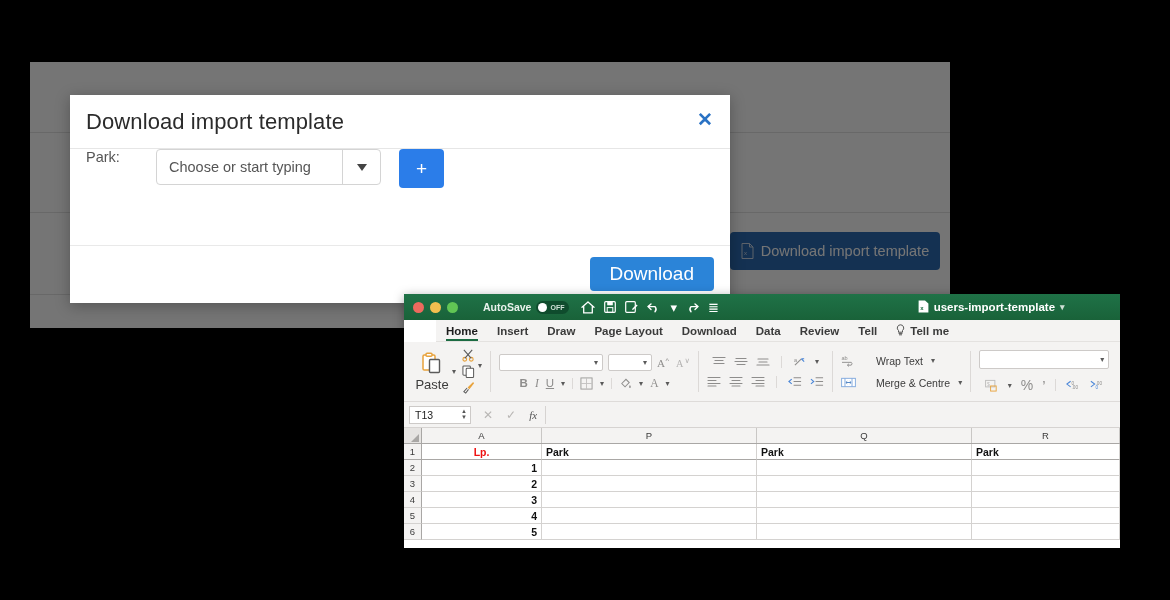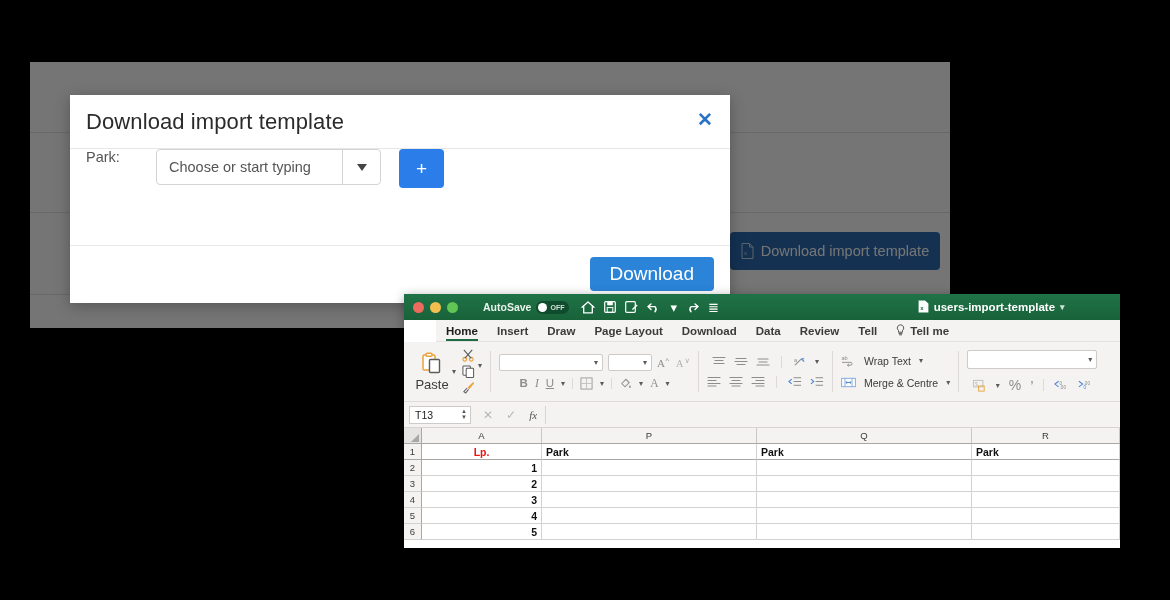--- a/index.html
+++ b/index.html
@@ -155,21 +155,21 @@
     background:#fff; border:1px solid #cdcac8; border-radius:2px;
     height:17px; display:flex; align-items:center; justify-content:flex-end;
     padding-right:4px;
   }
   #font-name { width:104px; }
   #font-size { width:44px; }
   #num-fmt { width:130px; height:19px; }
   .ic { color:#8e8d8c; font-size:11.5px; display:inline-flex; align-items:center; }
   .ic-dark { color:#5e5d5c; }
   .ic-row { display:flex; align-items:center; gap:8px; }
-  .lbl { font-size:10.5px; color:#3b3b3b; white-space:nowrap; }
+  .lbl { font-size:10.5px; color:#3b3b3b; white-space:nowrap;margin-left:12px; }
 
   #excel-formulabar {
     height:26px; background:#f4f3f2; display:flex; align-items:center;
     border-bottom:1px solid #d6d3d1;
   }
   #namebox {
     width:62px; height:18px; margin-left:5px; background:#fff;
     border:1px solid #cdcac8; display:flex; align-items:center;
     padding-left:5px; font-size:10.5px; color:#222;
     justify-content:space-between; padding-right:3px;

